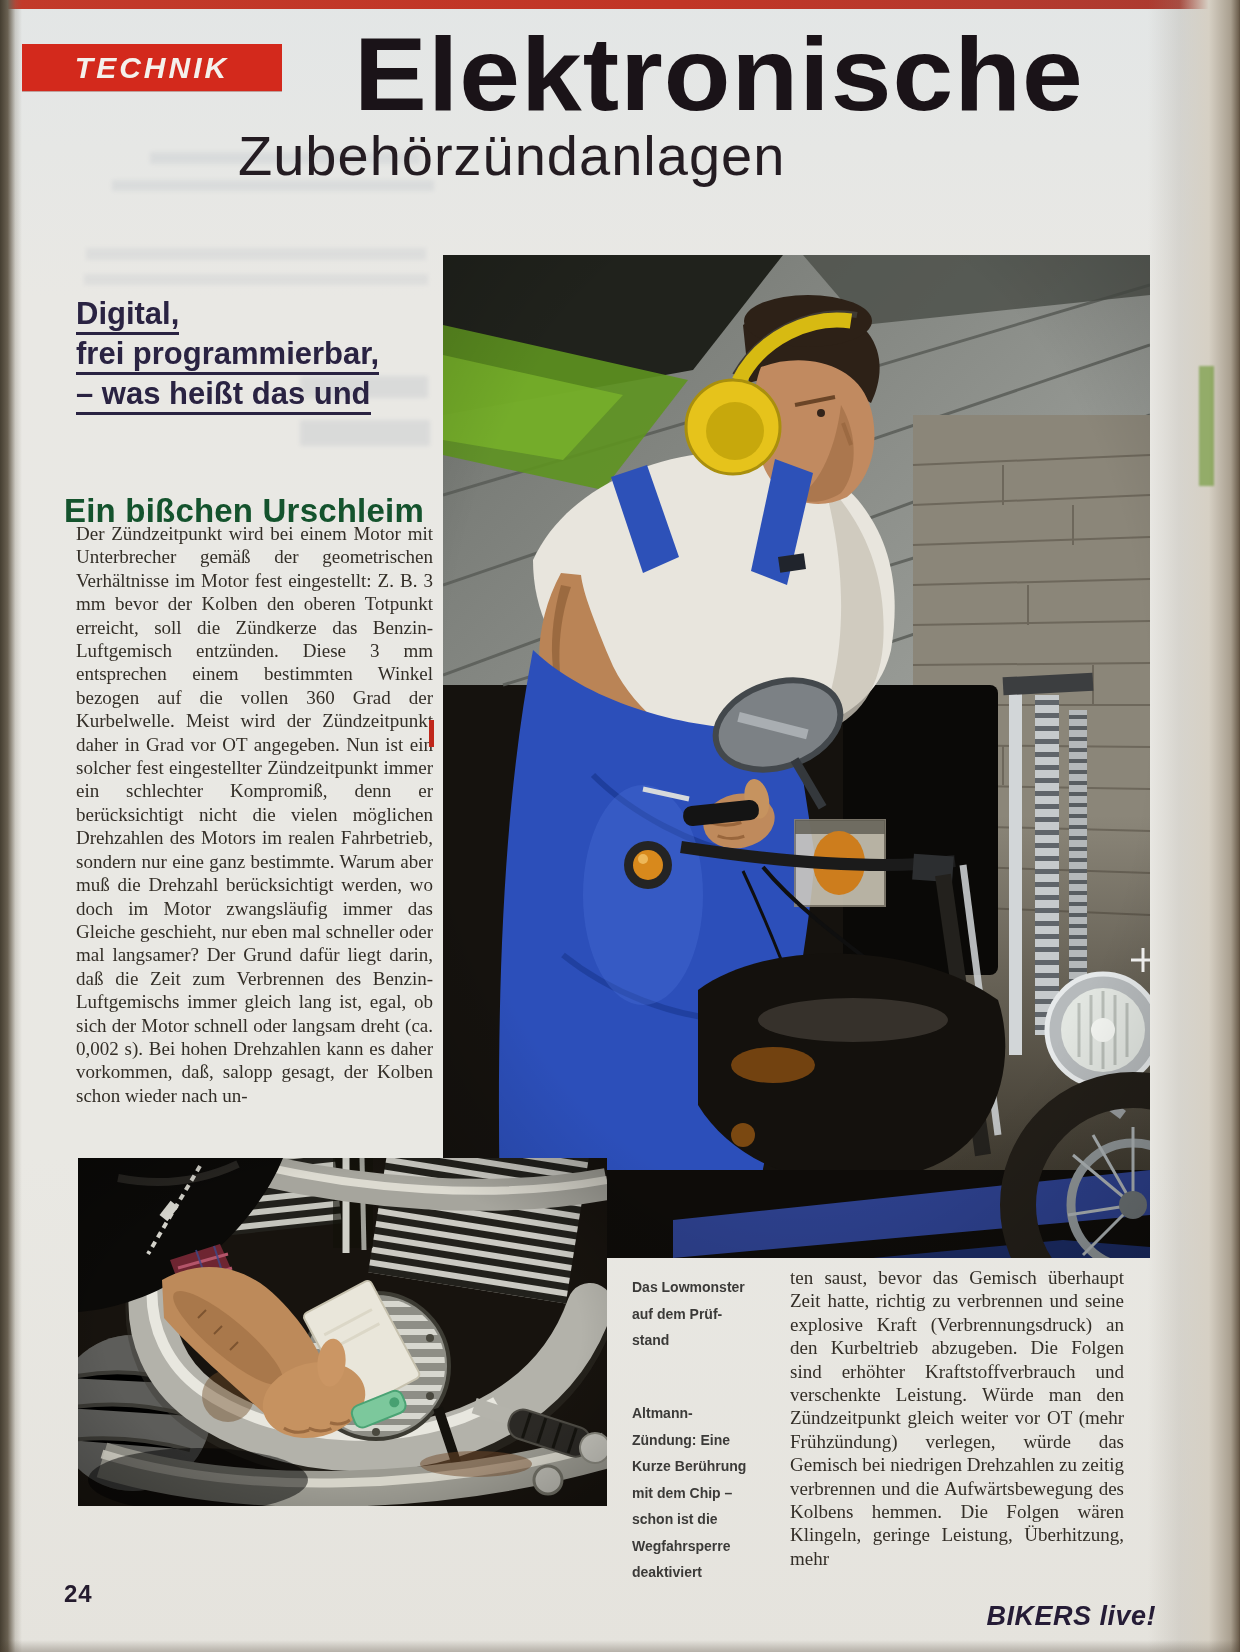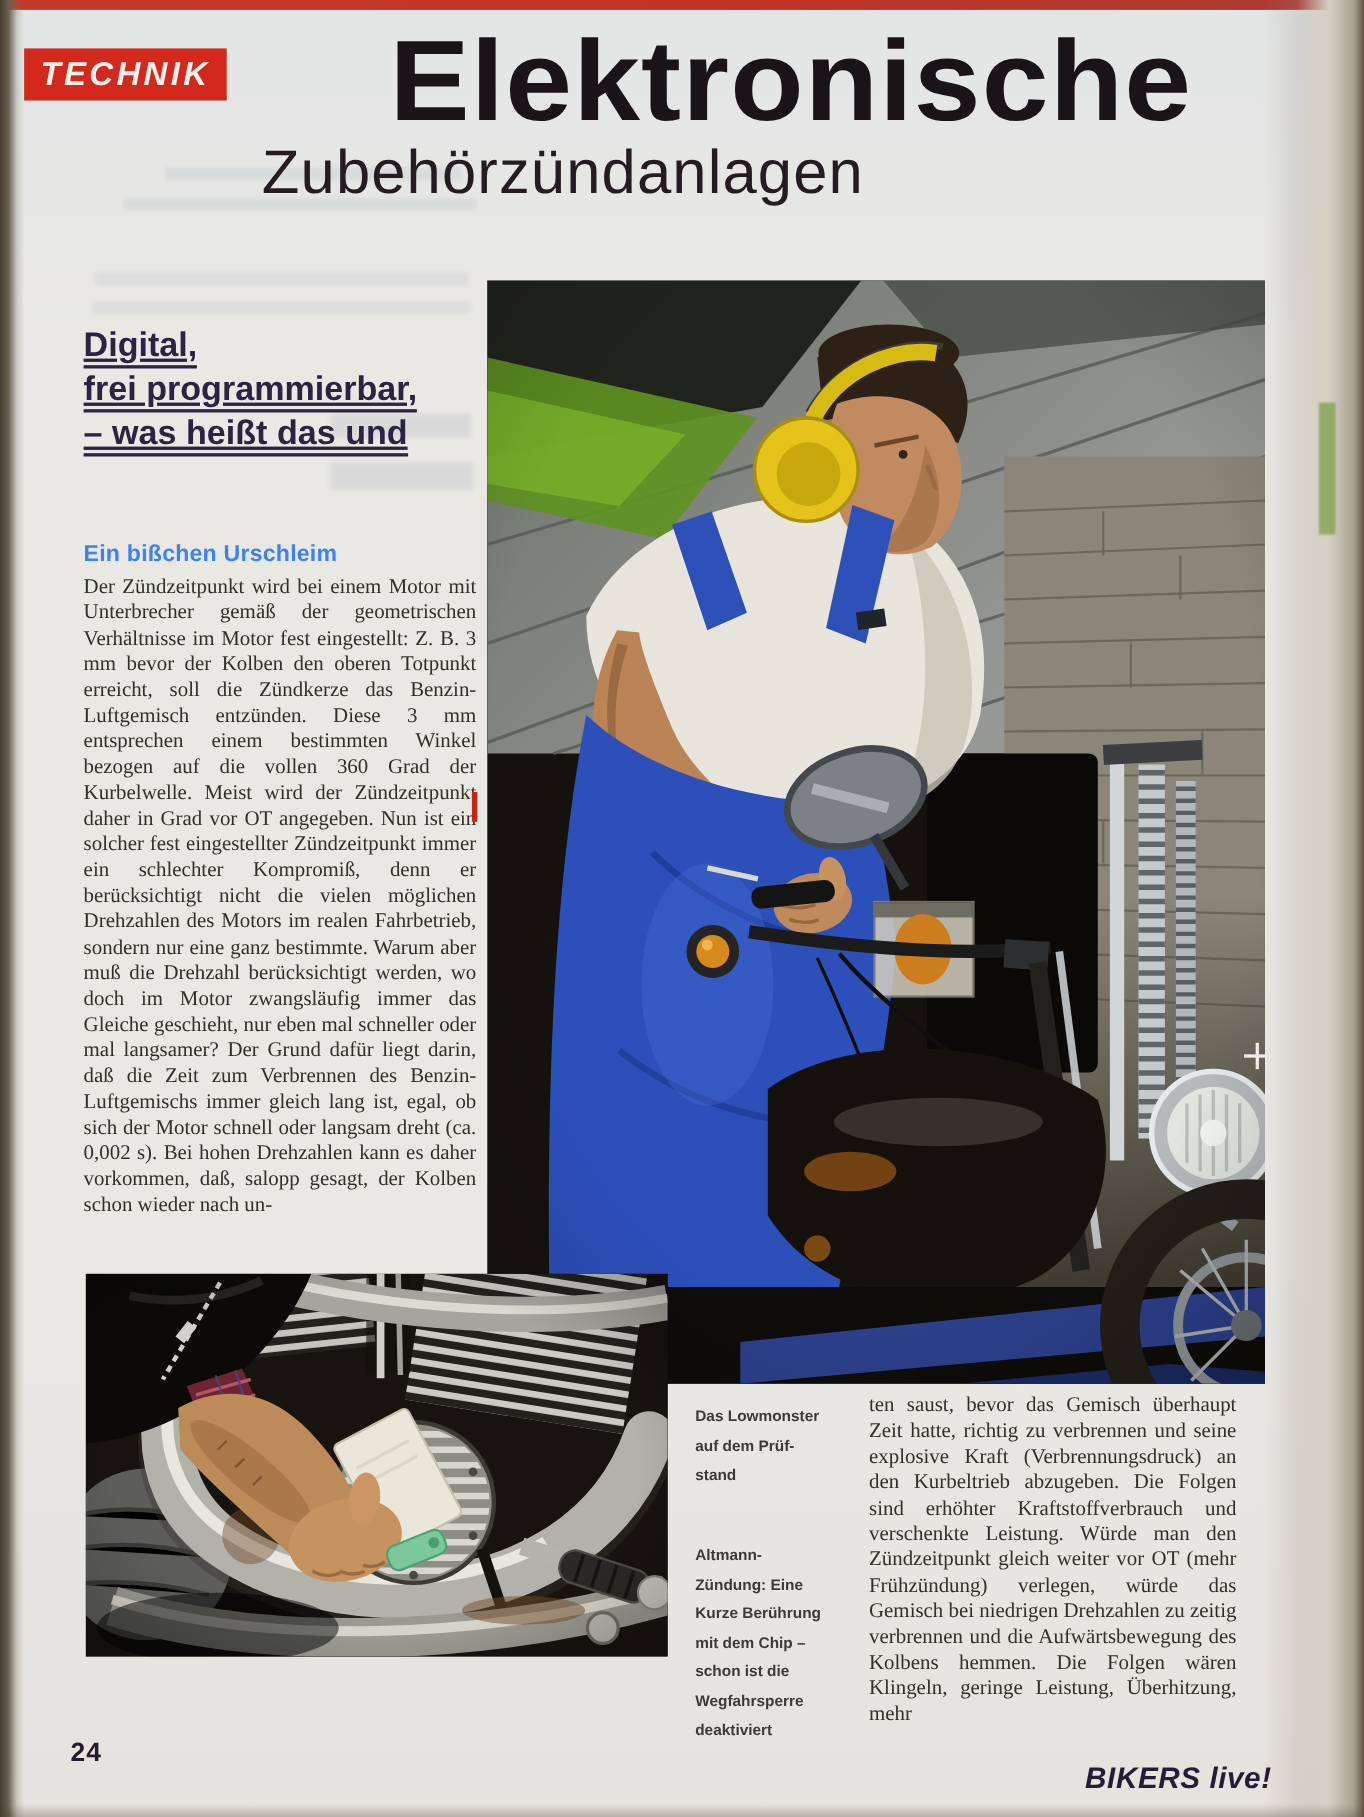--- a/index.html
+++ b/index.html
@@ -18,37 +18,37 @@
   .edge-right{right:0;top:0;width:92px;height:1652px;
     background:linear-gradient(90deg,rgba(110,100,85,0) 0%,rgba(150,142,128,.22) 34%,#d6d0c4 66%,#a99f8f 90%,#6b5d4c 99%,#57493b 100%);}
   .edge-bottom{left:0;bottom:0;width:1240px;height:12px;
     background:linear-gradient(0deg,rgba(70,58,44,.30),rgba(70,58,44,0));}
   .green-sliver{right:26px;top:366px;width:15px;height:120px;background:#5d8f1e;opacity:.55;filter:blur(1px);}
 
   
   .ghost{background:#5a6a85;filter:blur(2px);}
 
   
-  .badge{left:22px;top:44px;width:184px;height:47px;background:#d3291c;
+  .badge{left:22px;top:44px;width:260px;height:47px;background:#d3291c;
     display:flex;align-items:center;justify-content:center;
     box-shadow:0 1px 0 rgba(120,30,20,.35);}
   .badge span{color:#f4f1ec;font-weight:700;font-style:italic;font-size:30px;letter-spacing:3px;}
 
   
   .h1{left:354px;top:22px;color:#1a1318;font-weight:900;font-size:104px;
     letter-spacing:1px;white-space:nowrap;transform:scaleX(1.05);transform-origin:left top;line-height:1;}
   .h2{left:238px;top:128px;color:#241c22;font-weight:400;font-size:56px;
     letter-spacing:1px;white-space:nowrap;line-height:1;transform:scaleX(1.0);transform-origin:left top;}
 
   
   .intro{left:76px;top:294px;width:360px;color:#2a2342;}
-  .intro .ln{font-size:31px;font-weight:700;line-height:40px;white-space:nowrap;text-decoration:underline;}
+  .intro .ln{font-size:31px;font-weight:700;line-height:40px;white-space:nowrap;}
   .intro .ln span{border-bottom:3px solid #2a2342;padding-bottom:1px;}
 
-  .subhead{left:76px;top:492px;font-size:21px;font-weight:700;color:#3b82f6;letter-spacing:.2px;}
+  .subhead{left:64px;top:492px;font-size:33px;font-weight:700;color:#14532d;letter-spacing:.2px;}
 
   .bodycol{font-family:"Liberation Serif",serif;font-size:19px;line-height:23.4px;
     color:#332e27;text-align:justify;}
   .leftcol{left:76px;top:522px;width:357px;}
   .rightcol{left:790px;top:1266px;width:334px;}
 
   .caption{left:632px;width:152px;font-size:14px;font-weight:700;line-height:26.5px;
     color:#3b3a38;white-space:pre-line;}
   .cap1{top:1274px;}
   .cap2{top:1400px;}

